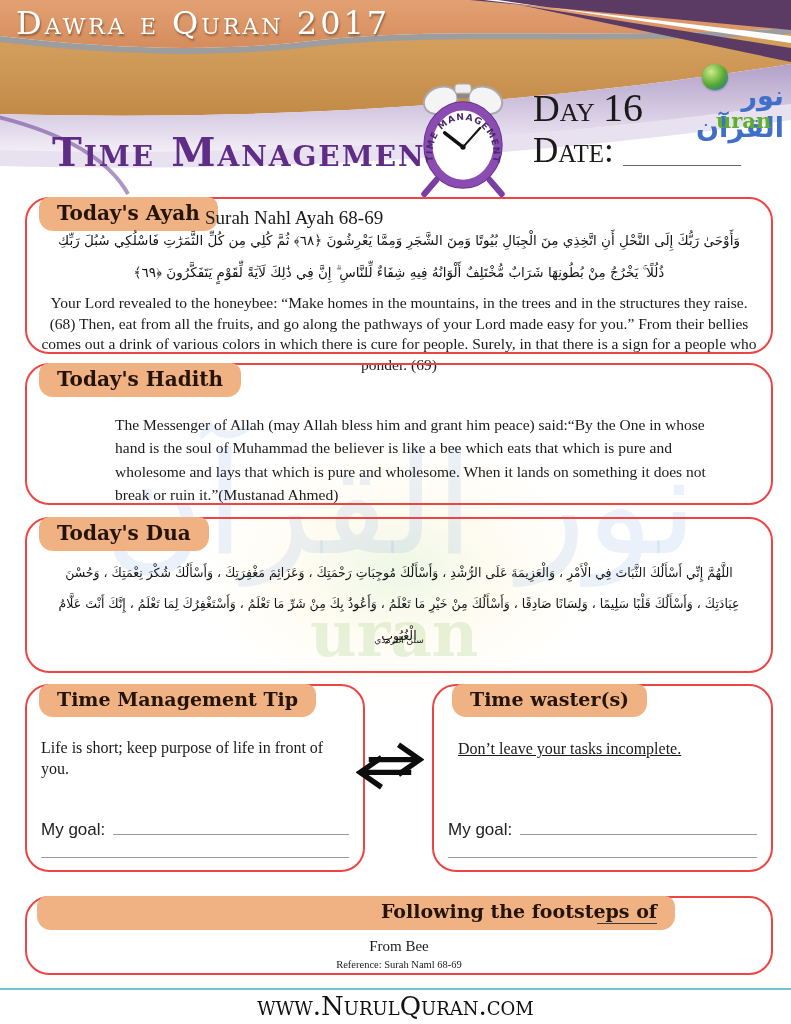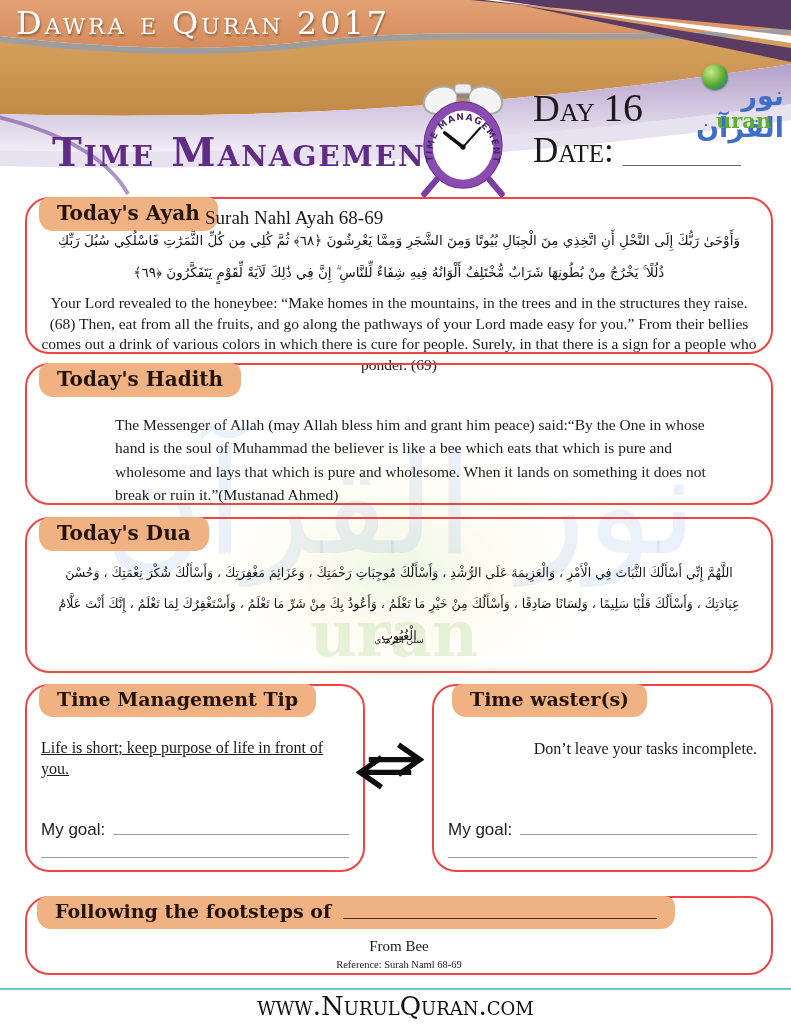--- a/index.html
+++ b/index.html
@@ -37,43 +37,43 @@
           font-weight:bold; font-size:27px; color:#3f6fc8; line-height:1.2; }
   .logo-latin { position:absolute; left:58px; top:46px; font-family:"DejaVu Serif",serif; font-weight:bold;
           font-size:21px; color:#5fae2f; line-height:1; }
 
   
   .box { position:absolute; border:2px solid #ef4444; border-radius:24px; background:transparent; z-index:1; box-sizing:border-box; }
   .tab { position:absolute; top:-2px; left:12px; background:#f0b183; border-radius:10px 10px 14px 14px;
          padding:4px 18px 6px; font-family:"DejaVu Serif",serif; font-weight:bold; font-size:20px; color:#241307;
          white-space:nowrap; line-height:1.2; }
   .tab-small { font-size:19px; }
-  .tab-long { left:10px; right:96px; display:flex; align-items:center; white-space:nowrap; }
+  .tab-long { left:10px; right:96px; display:flex; align-items:flex-end; white-space:nowrap;flex-direction:column; }
   .footsteps-line { flex:1; border-bottom:1.5px solid #3a3a3a; margin-left:12px; height:14px; min-width:60px; }
 
   #ayah-box { left:25px; top:197px; width:748px; height:157px; }
   #hadith-box { left:25px; top:363px; width:748px; height:142px; }
   #dua-box { left:25px; top:517px; width:748px; height:156px; }
   #tip-box { left:25px; top:684px; width:340px; height:188px; }
   #waster-box { left:432px; top:684px; width:341px; height:188px; }
   #footsteps-box { left:25px; top:896px; width:748px; height:79px; }
 
   .ayah-ref { position:absolute; left:178px; top:8px; font-size:19px; }
   .arabic { direction:rtl; font-family:"DejaVu Sans",sans-serif; text-align:center; color:#141414; }
   .ayah-arabic { position:absolute; top:26px; left:20px; right:20px; font-size:13.5px; line-height:2.35; }
   .ayah-translation { position:absolute; top:94px; left:12px; right:12px; text-align:center; font-size:15.5px; line-height:1.33; }
 
   .hadith-text { position:absolute; top:48px; left:88px; right:56px; font-size:15.5px; line-height:1.5; text-align:left; }
 
   .dua-arabic { position:absolute; top:38px; left:22px; right:22px; font-size:12.5px; line-height:2.5; }
   .dua-citation { position:absolute; top:116px; left:0; right:0; text-align:center; direction:rtl;
           font-family:"DejaVu Sans",sans-serif; font-size:9px; color:#222; }
 
-  .tip-text { position:absolute; top:52px; left:14px; right:10px; font-size:16px; line-height:1.3; text-align:left;text-decoration:underline; }
-  .waster-text { position:absolute; top:54px; left:24px; right:14px; font-size:16px; text-align:right; }
+  .tip-text { position:absolute; top:52px; left:14px; right:10px; font-size:16px; line-height:1.3; text-align:left; }
+  .waster-text { position:absolute; top:54px; left:24px; right:14px; font-size:16px; text-align:left;text-decoration:underline; }
   .goal-row { position:absolute; left:14px; right:14px; top:134px; display:flex; align-items:baseline;
           font-family:"Liberation Sans",sans-serif; font-size:17px; color:#222; }
   .goal-line { flex:1; border-bottom:1px solid #999; margin-left:8px; height:14px; }
   .bottom-line { position:absolute; left:14px; right:14px; bottom:12px; border-bottom:1px solid #999; height:0; }
 
   .arrow-swap { position:absolute; left:356px; top:740px; z-index:1; }
 
   .footsteps-value { position:absolute; top:40px; left:0; right:0; text-align:center; font-size:15px; }
   .footsteps-ref { position:absolute; top:61px; left:0; right:0; text-align:center; font-size:10.5px; }
 

